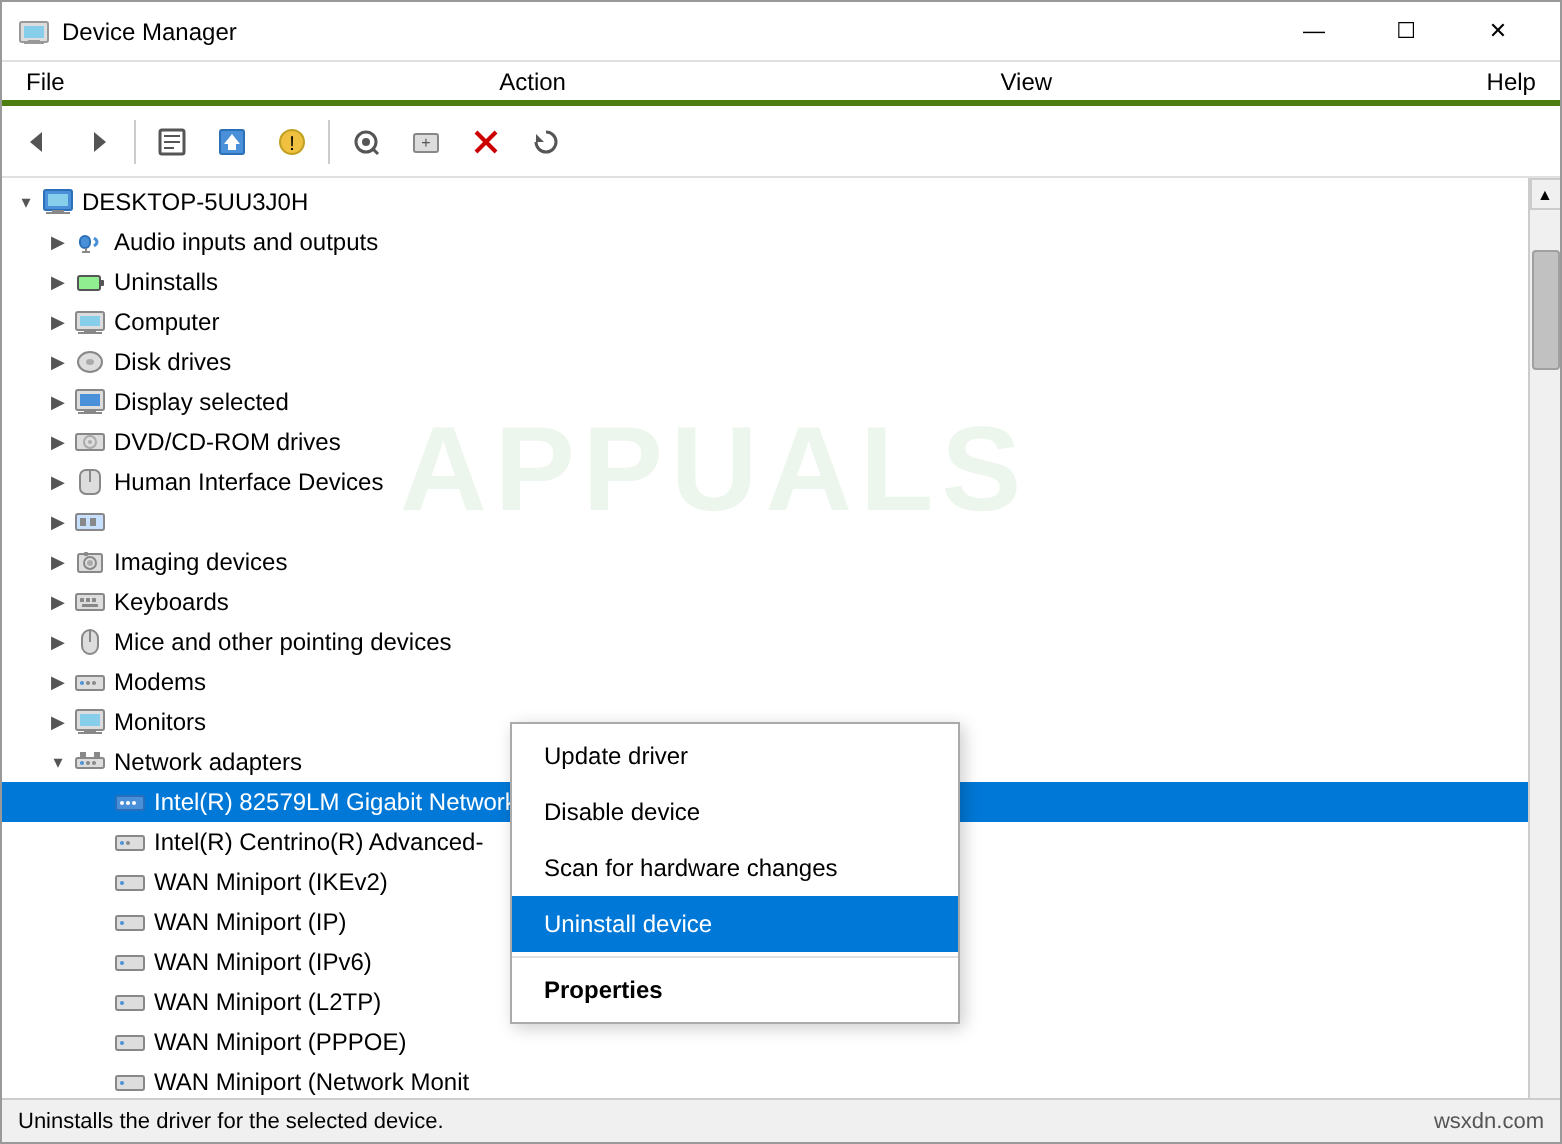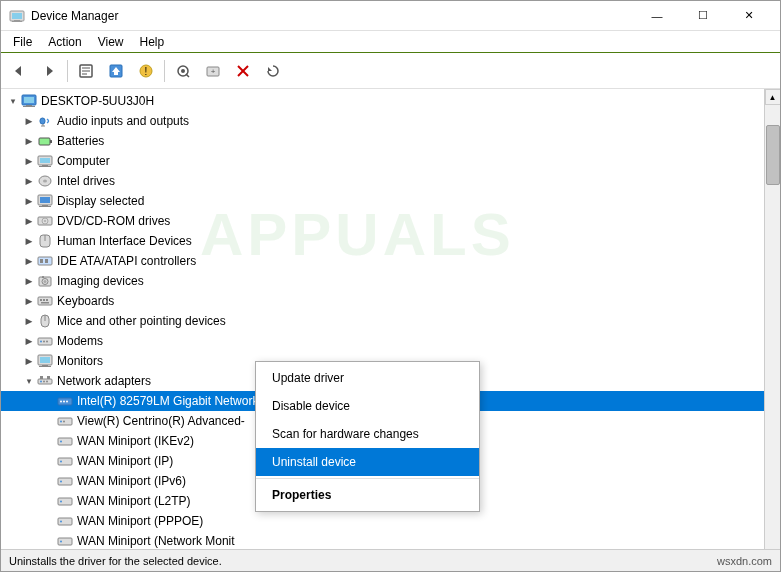--- a/index.html
+++ b/index.html
@@ -56,22 +56,23 @@
       align-items: center;
       justify-content: center;
       font-size: 11px;
       color: #000;
     }
     .menu-bar {
       height: 22px;
       display: flex;
       align-items: center;
       padding: 0 4px;
-      border-bottom: 1px solid #4d7c0f;
+      border-bottom: 3px solid #4d7c0f;
       background: #fff;
+      justify-content: space-between;
     }
     .menu-item {
       padding: 2px 8px;
       cursor: pointer;
       font-size: 12px;
     }
     .toolbar {
       height: 36px;
       display: flex;
       align-items: center;
@@ -353,21 +354,21 @@
       </div>
 
       <div class="tree-item indent-1">
         <span class="expand-btn">▶</span>
         <span class="tree-icon">
           <svg width="16" height="16" viewBox="0 0 16 16">
             <rect x="2" y="5" width="11" height="7" rx="1" fill="#90ee90" stroke="#555" stroke-width="1"></rect>
             <rect x="13" y="7" width="2" height="3" rx="0.5" fill="#555"></rect>
           </svg>
         </span>
-        <span class="tree-label">Batteries</span>
+        <span class="tree-label">Uninstalls</span>
       </div>
 
       <div class="tree-item indent-1">
         <span class="expand-btn">▶</span>
         <span class="tree-icon">
           <svg width="16" height="16" viewBox="0 0 16 16">
             <rect x="1" y="3" width="14" height="9" rx="1" fill="#ddd" stroke="#888" stroke-width="1"></rect>
             <rect x="3" y="5" width="10" height="5" fill="#87ceeb"></rect>
             <rect x="5" y="12" width="6" height="1" fill="#888"></rect>
             <rect x="2" y="13" width="12" height="1" fill="#888"></rect>
@@ -377,21 +378,21 @@
       </div>
 
       <div class="tree-item indent-1">
         <span class="expand-btn">▶</span>
         <span class="tree-icon">
           <svg width="16" height="16" viewBox="0 0 16 16">
             <ellipse cx="8" cy="8" rx="6" ry="5" fill="#ddd" stroke="#888" stroke-width="1"></ellipse>
             <ellipse cx="8" cy="8" rx="2" ry="1.5" fill="#aaa"></ellipse>
           </svg>
         </span>
-        <span class="tree-label">Intel drives</span>
+        <span class="tree-label">Disk drives</span>
       </div>
 
       <div class="tree-item indent-1">
         <span class="expand-btn">▶</span>
         <span class="tree-icon">
           <svg width="16" height="16" viewBox="0 0 16 16">
             <rect x="1" y="2" width="14" height="10" rx="1" fill="#ddd" stroke="#888" stroke-width="1"></rect>
             <rect x="3" y="4" width="10" height="6" fill="#4a90d9"></rect>
             <rect x="5" y="12" width="6" height="1" fill="#888"></rect>
             <rect x="2" y="13" width="12" height="1" fill="#888"></rect>
@@ -425,21 +426,20 @@
 
       <div class="tree-item indent-1">
         <span class="expand-btn">▶</span>
         <span class="tree-icon">
           <svg width="16" height="16" viewBox="0 0 16 16">
             <rect x="1" y="4" width="14" height="8" rx="1" fill="#c8e0ff" stroke="#888" stroke-width="1"></rect>
             <rect x="3" y="6" width="3" height="4" fill="#888"></rect>
             <rect x="8" y="6" width="3" height="4" fill="#888"></rect>
           </svg>
         </span>
-        <span class="tree-label">IDE ATA/ATAPI controllers</span>
       </div>
 
       <div class="tree-item indent-1">
         <span class="expand-btn">▶</span>
         <span class="tree-icon">
           <svg width="16" height="16" viewBox="0 0 16 16">
             <rect x="2" y="4" width="12" height="9" rx="1" fill="#ddd" stroke="#888" stroke-width="1"></rect>
             <circle cx="8" cy="8.5" r="3" fill="none" stroke="#888" stroke-width="1"></circle>
             <circle cx="8" cy="8.5" r="1.5" fill="#aaa"></circle>
             <rect x="5" y="3" width="2" height="2" rx="0.5" fill="#888"></rect>
@@ -529,21 +529,21 @@
 
       <div class="tree-item indent-2">
         <span class="expand-btn" style="visibility:hidden">▶</span>
         <span class="tree-icon">
           <svg width="16" height="16" viewBox="0 0 16 16">
             <rect x="1" y="5" width="14" height="7" rx="1" fill="#ddd" stroke="#888" stroke-width="1"></rect>
             <circle cx="4" cy="8.5" r="1" fill="#4a90d9"></circle>
             <circle cx="7" cy="8.5" r="1" fill="#888"></circle>
           </svg>
         </span>
-        <span class="tree-label">View(R) Centrino(R) Advanced-</span>
+        <span class="tree-label">Intel(R) Centrino(R) Advanced-</span>
       </div>
 
       <div class="tree-item indent-2">
         <span class="expand-btn" style="visibility:hidden">▶</span>
         <span class="tree-icon">
           <svg width="16" height="16" viewBox="0 0 16 16">
             <rect x="1" y="5" width="14" height="7" rx="1" fill="#ddd" stroke="#888" stroke-width="1"></rect>
             <circle cx="4" cy="8.5" r="1" fill="#4a90d9"></circle>
           </svg>
         </span>

